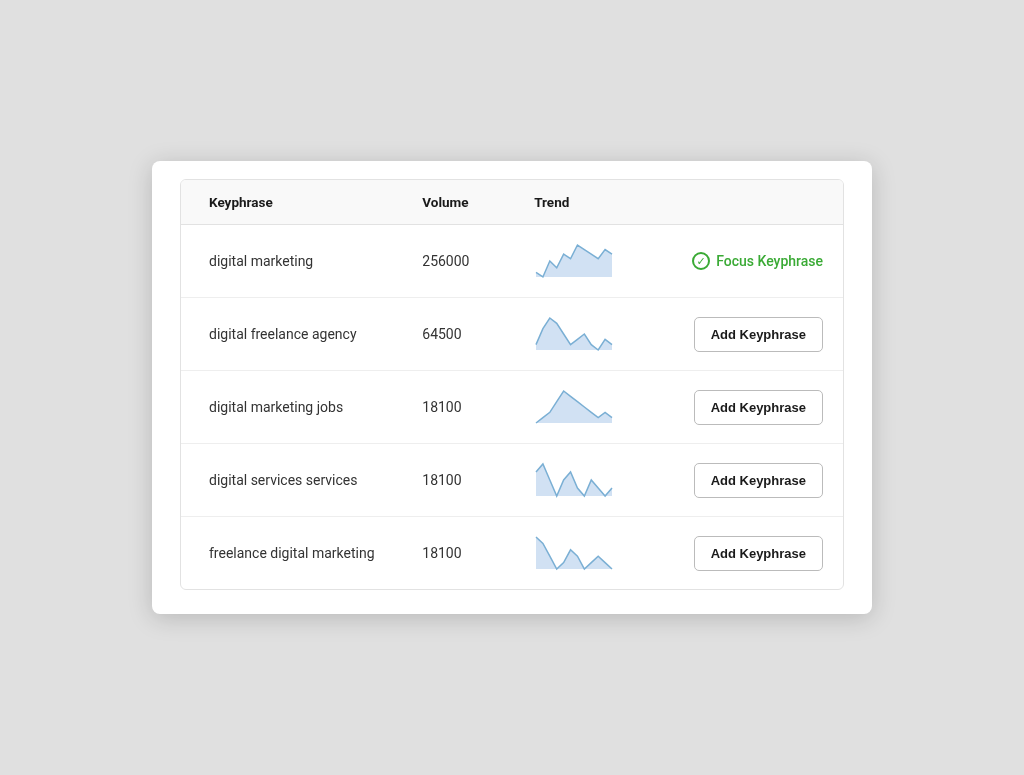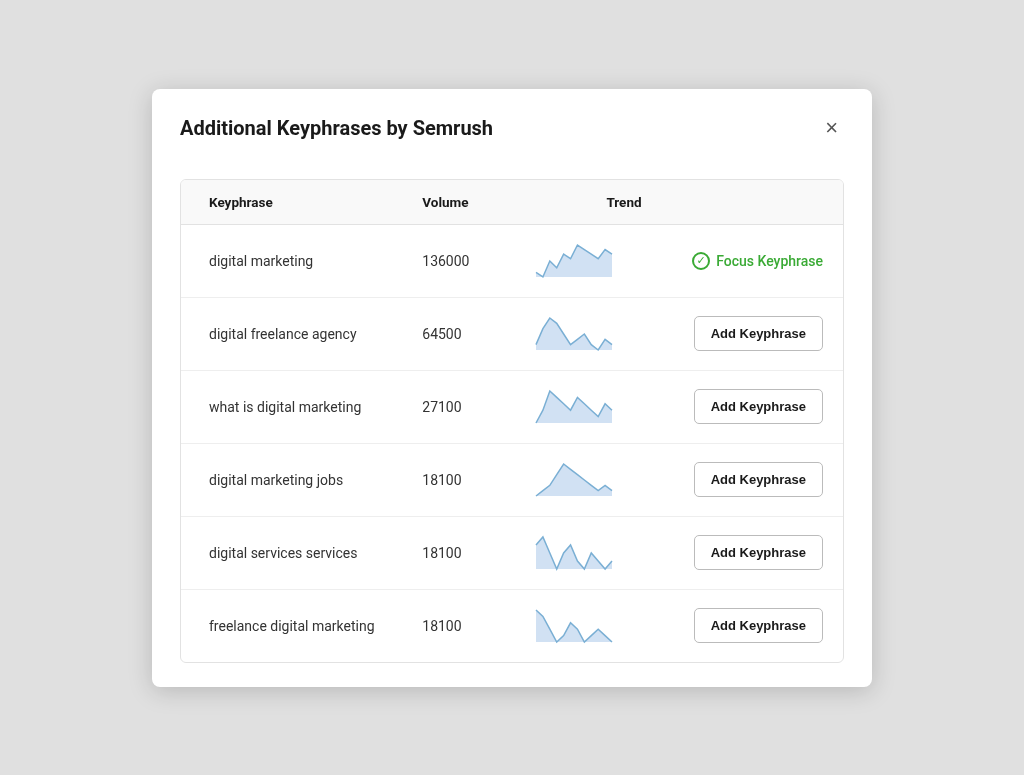--- a/index.html
+++ b/index.html
@@ -111,21 +111,21 @@
     thead th {
       padding: 14px 16px;
       text-align: left;
       font-weight: 700;
       color: #1a1a1a;
       font-size: 13.5px;
     }
 
     thead th.col-keyphrase { width: 38%; padding-left: 28px; }
     thead th.col-volume { width: 18%; }
-    thead th.col-trend { width: 22%; text-align: right; }
+    thead th.col-trend { width: 22%; }
     thead th.col-action { width: 22%; }
 
     tbody tr {
       border-bottom: 1.5px solid #eeeeee;
     }
 
     tbody tr:last-child {
       border-bottom: none;
     }
 
@@ -175,42 +175,38 @@
 
     .action-cell {
       text-align: right;
       padding-right: 20px;
     }
   </style>
 </head>
 <body>
 
 <div class="modal">
-  <div class="modal-header">
-    <span class="modal-title">Additional Keyphrases by Semrush</span>
-    <button class="close-btn">×</button>
-  </div>
   <div class="modal-body">
     <div class="filter-section">
     </div>
 
     <div class="table-container">
       <table>
         <thead>
           <tr>
             <th class="col-keyphrase">Keyphrase</th>
             <th class="col-volume">Volume</th>
             <th class="col-trend">Trend</th>
             <th class="col-action"></th>
           </tr>
         </thead>
         <tbody id="table-body">
         <tr>
               <td class="col-keyphrase">digital marketing</td>
-              <td>136000</td>
+              <td>256000</td>
               <td>
     <svg width="80" height="36" viewBox="0 0 80 36" style="display:inline-block;vertical-align:middle;">
       <polygon points="2,29.42857142857143 8.90909090909091,34 15.818181818181818,18 22.727272727272727,24.857142857142858 29.636363636363637,11.142857142857142 36.54545454545455,15.714285714285715 43.45454545454545,2 50.36363636363636,6.571428571428573 57.27272727272727,11.142857142857142 64.18181818181819,15.714285714285715 71.0909090909091,6.571428571428573 78,11.142857142857142 78,34 2,34" fill="#c5d9f0" opacity="0.8"></polygon>
       <polyline points="2,29.42857142857143 8.90909090909091,34 15.818181818181818,18 22.727272727272727,24.857142857142858 29.636363636363637,11.142857142857142 36.54545454545455,15.714285714285715 43.45454545454545,2 50.36363636363636,6.571428571428573 57.27272727272727,11.142857142857142 64.18181818181819,15.714285714285715 71.0909090909091,6.571428571428573 78,11.142857142857142" fill="none" stroke="#7aafd4" stroke-width="1.5"></polyline>
     </svg>
   </td>
               <td class="action-cell">
       <span class="focus-keyphrase">
         <span class="focus-icon">✓</span>
         <span>Focus Keyphrase</span>
@@ -222,31 +218,20 @@
               <td>64500</td>
               <td>
     <svg width="80" height="36" viewBox="0 0 80 36" style="display:inline-block;vertical-align:middle;">
       <polygon points="2,28.666666666666668 8.90909090909091,12.666666666666668 15.818181818181818,2 22.727272727272727,7.333333333333332 29.636363636363637,18 36.54545454545455,28.666666666666668 43.45454545454545,23.333333333333336 50.36363636363636,18 57.27272727272727,28.666666666666668 64.18181818181819,34 71.0909090909091,23.333333333333336 78,28.666666666666668 78,34 2,34" fill="#c5d9f0" opacity="0.8"></polygon>
       <polyline points="2,28.666666666666668 8.90909090909091,12.666666666666668 15.818181818181818,2 22.727272727272727,7.333333333333332 29.636363636363637,18 36.54545454545455,28.666666666666668 43.45454545454545,23.333333333333336 50.36363636363636,18 57.27272727272727,28.666666666666668 64.18181818181819,34 71.0909090909091,23.333333333333336 78,28.666666666666668" fill="none" stroke="#7aafd4" stroke-width="1.5"></polyline>
     </svg>
   </td>
               <td class="action-cell"><button class="add-btn">Add Keyphrase</button></td>
             </tr>
             <tr>
-              <td class="col-keyphrase">what is digital marketing</td>
-              <td>27100</td>
-              <td>
-    <svg width="80" height="36" viewBox="0 0 80 36" style="display:inline-block;vertical-align:middle;">
-      <polygon points="2,34 8.90909090909091,21.2 15.818181818181818,2 22.727272727272727,8.399999999999999 29.636363636363637,14.8 36.54545454545455,21.2 43.45454545454545,8.399999999999999 50.36363636363636,14.8 57.27272727272727,21.2 64.18181818181819,27.6 71.0909090909091,14.8 78,21.2 78,34 2,34" fill="#c5d9f0" opacity="0.8"></polygon>
-      <polyline points="2,34 8.90909090909091,21.2 15.818181818181818,2 22.727272727272727,8.399999999999999 29.636363636363637,14.8 36.54545454545455,21.2 43.45454545454545,8.399999999999999 50.36363636363636,14.8 57.27272727272727,21.2 64.18181818181819,27.6 71.0909090909091,14.8 78,21.2" fill="none" stroke="#7aafd4" stroke-width="1.5"></polyline>
-    </svg>
-  </td>
-              <td class="action-cell"><button class="add-btn">Add Keyphrase</button></td>
-            </tr>
-            <tr>
               <td class="col-keyphrase">digital marketing jobs</td>
               <td>18100</td>
               <td>
     <svg width="80" height="36" viewBox="0 0 80 36" style="display:inline-block;vertical-align:middle;">
       <polygon points="2,34 8.90909090909091,28.666666666666668 15.818181818181818,23.333333333333336 22.727272727272727,12.666666666666668 29.636363636363637,2 36.54545454545455,7.333333333333332 43.45454545454545,12.666666666666668 50.36363636363636,18 57.27272727272727,23.333333333333336 64.18181818181819,28.666666666666668 71.0909090909091,23.333333333333336 78,28.666666666666668 78,34 2,34" fill="#c5d9f0" opacity="0.8"></polygon>
       <polyline points="2,34 8.90909090909091,28.666666666666668 15.818181818181818,23.333333333333336 22.727272727272727,12.666666666666668 29.636363636363637,2 36.54545454545455,7.333333333333332 43.45454545454545,12.666666666666668 50.36363636363636,18 57.27272727272727,23.333333333333336 64.18181818181819,28.666666666666668 71.0909090909091,23.333333333333336 78,28.666666666666668" fill="none" stroke="#7aafd4" stroke-width="1.5"></polyline>
     </svg>
   </td>
               <td class="action-cell"><button class="add-btn">Add Keyphrase</button></td>
             </tr>

